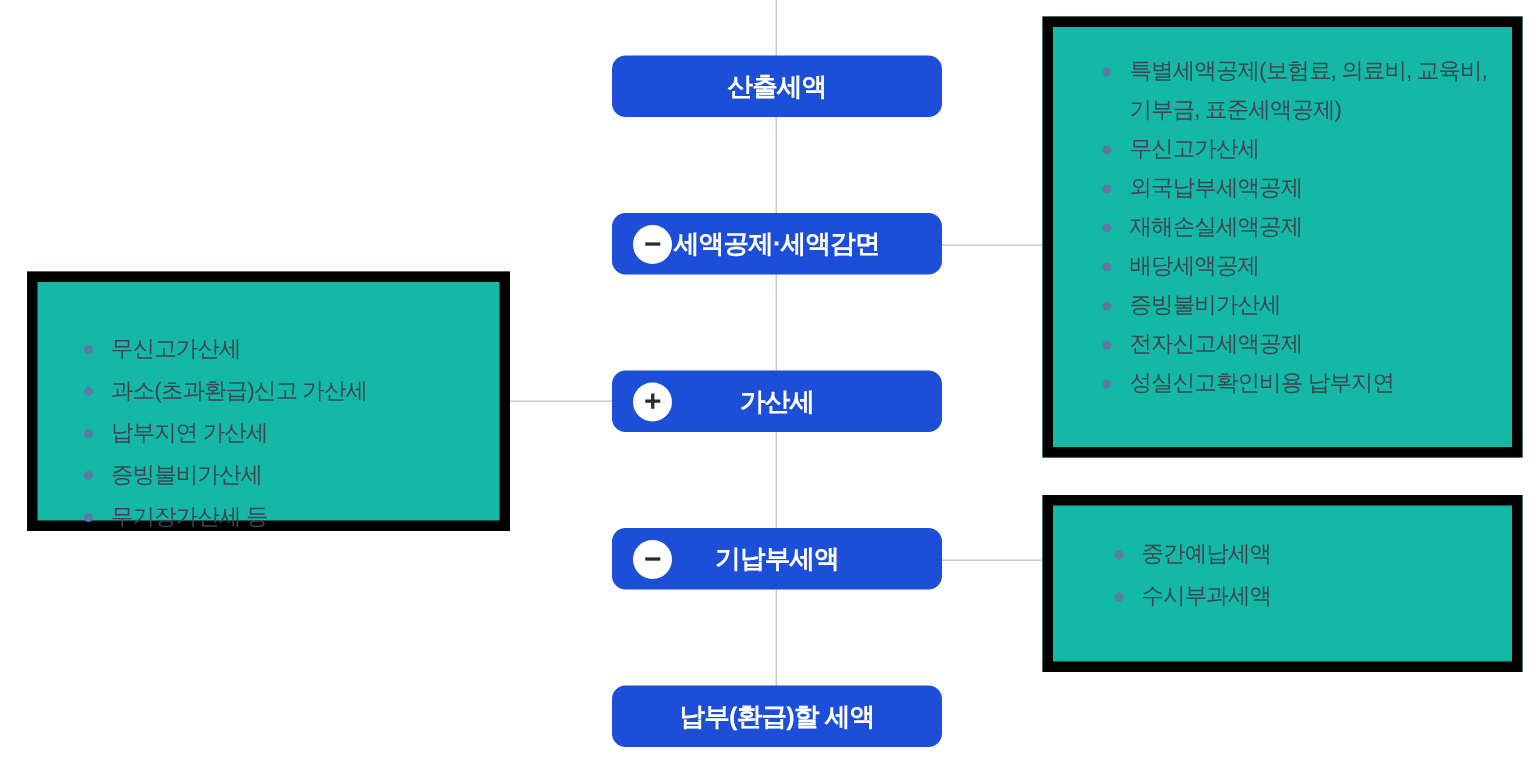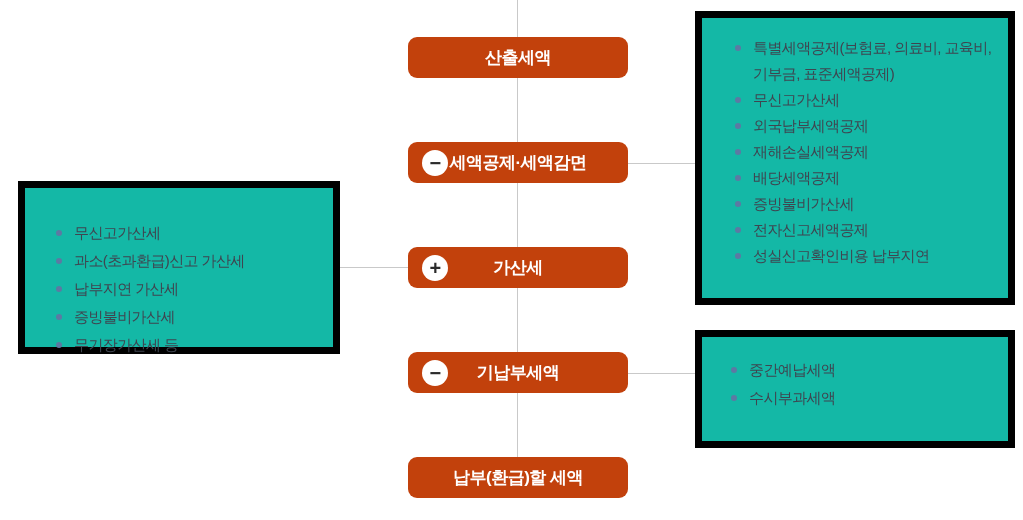--- a/index.html
+++ b/index.html
@@ -17,21 +17,21 @@
     width: 1px; height: 458px; background: #c9c9c9;
   }
   .hline { position: absolute; height: 1px; background: #c9c9c9; }
   .hline.c-credit  { left: 628px; top: 163px; width: 67px; }
   .hline.c-penalty { left: 340px; top: 267px; width: 68px; }
   .hline.c-prepaid { left: 628px; top: 373px; width: 67px; }
 
   
   .node {
     position: absolute; left: 408px; width: 220px; height: 41px;
-    background: #c2410c; border-radius: 9px;
+    background: #1d4ed8; border-radius: 9px;
     color: #ffffff; font-weight: bold; font-size: 17px; letter-spacing: -0.5px;
     display: flex; align-items: center; justify-content: center;
   }
   .node .label { width: 100%; text-align: center; }
   .node .op {
     position: absolute; left: 14px; top: 7.5px;
     width: 26px; height: 26px; border-radius: 50%;
     background: #ffffff; color: #2b2b2b;
     font-size: 20px; font-weight: bold; line-height: 1;
     display: flex; align-items: center; justify-content: center;
@@ -54,21 +54,21 @@
     color: #3f4550; line-height: 26px;
   }
   .box li::before {
     content: ""; position: absolute; left: 1px; top: 10px;
     width: 6px; height: 6px; border-radius: 50%; background: #5d79a3;
   }
   .box-left { left: 18px;  top: 181px; width: 322px; height: 173px; padding: 31px 18px 0 30px; }
   .box-left li { line-height: 28px; }
   .box-left li::before { top: 11px; }
   .box-tr   { left: 695px; top: 11px;  width: 320px; height: 294px; padding: 17px 14px 0 32px; }
-  .box-br   { left: 695px; top: 330px; width: 320px; height: 118px; padding: 19px 14px 0 28px; }
+  .box-br   { left: 695px; top: 330px; width: 320px; height: 118px; padding: 19px 14px 0 40px; }
   .box-br li { line-height: 28px; }
   .box-br li::before { top: 11px; }
 </style>
 </head>
 <body>
 
 <div class="stage">
 
   <div class="vline"></div>
   <div class="hline c-credit"></div>

